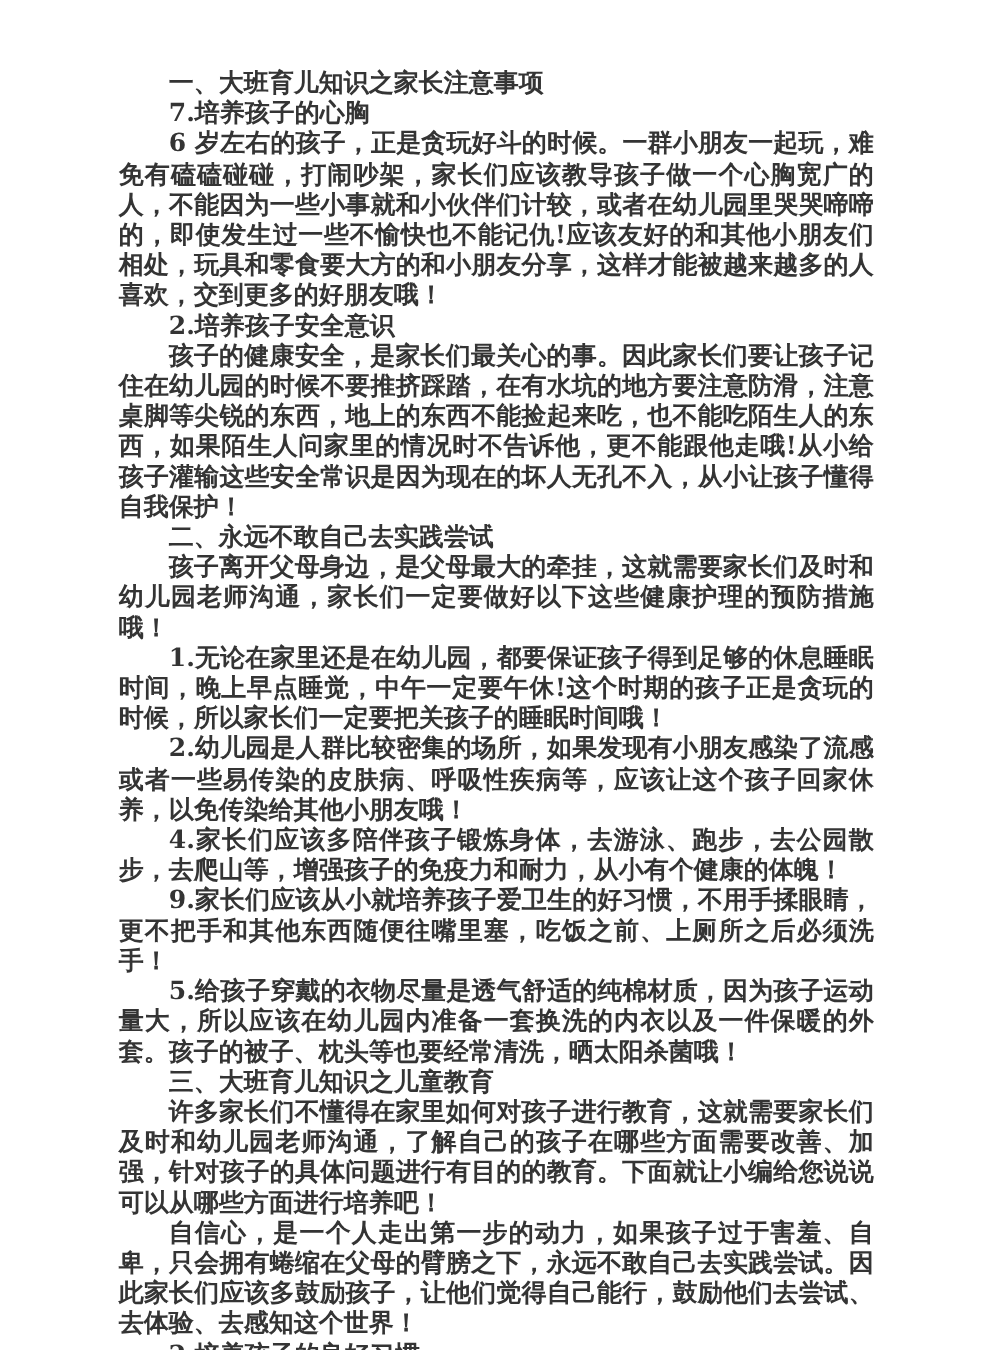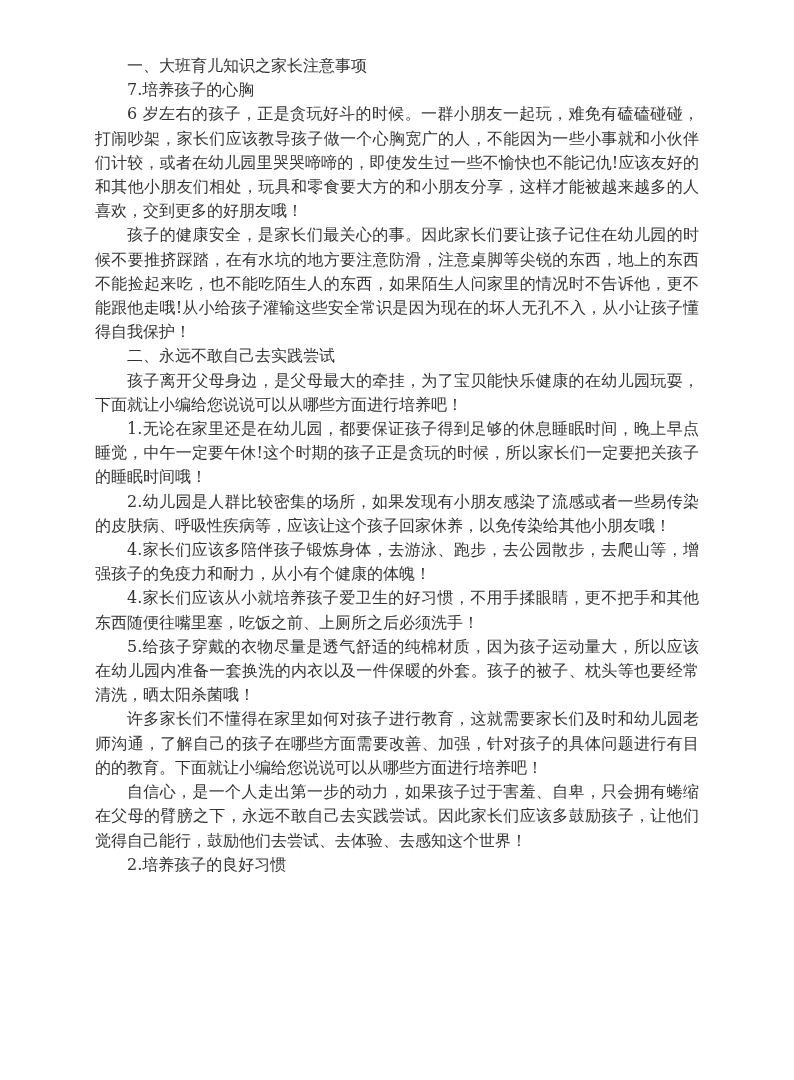--- a/index.html
+++ b/index.html
@@ -18,42 +18,44 @@
   }
   .doc-body {
     position: absolute;
     left: 95px;
     top: 54px;
     width: 604px;
   }
   .para {
     margin: 0;
     padding: 0;
-    font-size: 16px;
+    font-size: 20px;
     line-height: 24.2px;
     color: #343434;
     text-align: justify;
     text-indent: 2em;
     word-break: break-all;
-    font-weight: normal;
+    font-weight: bold;
   }
 </style>
 </head>
 <body>
 
 <div class="page">
   <div class="doc-body" id="doc-body">
       <p class="para heading">一、大班育儿知识之家长注意事项</p>
       <p class="para subheading">7.培养孩子的心胸</p>
       <p class="para body">6 岁左右的孩子，正是贪玩好斗的时候。一群小朋友一起玩，难免有磕磕碰碰，打闹吵架，家长们应该教导孩子做一个心胸宽广的人，不能因为一些小事就和小伙伴们计较，或者在幼儿园里哭哭啼啼的，即使发生过一些不愉快也不能记仇!应该友好的和其他小朋友们相处，玩具和零食要大方的和小朋友分享，这样才能被越来越多的人喜欢，交到更多的好朋友哦！</p>
+      <p class="para subheading">2.培养孩子安全意识</p>
       <p class="para body">孩子的健康安全，是家长们最关心的事。因此家长们要让孩子记住在幼儿园的时候不要推挤踩踏，在有水坑的地方要注意防滑，注意桌脚等尖锐的东西，地上的东西不能捡起来吃，也不能吃陌生人的东西，如果陌生人问家里的情况时不告诉他，更不能跟他走哦!从小给孩子灌输这些安全常识是因为现在的坏人无孔不入，从小让孩子懂得自我保护！</p>
       <p class="para heading">二、永远不敢自己去实践尝试</p>
-      <p class="para body">孩子离开父母身边，是父母最大的牵挂，为了宝贝能快乐健康的在幼儿园玩耍，下面就让小编给您说说可以从哪些方面进行培养吧！</p>
+      <p class="para body">孩子离开父母身边，是父母最大的牵挂，这就需要家长们及时和幼儿园老师沟通，家长们一定要做好以下这些健康护理的预防措施哦！</p>
       <p class="para body">1.无论在家里还是在幼儿园，都要保证孩子得到足够的休息睡眠时间，晚上早点睡觉，中午一定要午休!这个时期的孩子正是贪玩的时候，所以家长们一定要把关孩子的睡眠时间哦！</p>
       <p class="para body">2.幼儿园是人群比较密集的场所，如果发现有小朋友感染了流感或者一些易传染的皮肤病、呼吸性疾病等，应该让这个孩子回家休养，以免传染给其他小朋友哦！</p>
       <p class="para body">4.家长们应该多陪伴孩子锻炼身体，去游泳、跑步，去公园散步，去爬山等，增强孩子的免疫力和耐力，从小有个健康的体魄！</p>
-      <p class="para body">4.家长们应该从小就培养孩子爱卫生的好习惯，不用手揉眼睛，更不把手和其他东西随便往嘴里塞，吃饭之前、上厕所之后必须洗手！</p>
+      <p class="para body">9.家长们应该从小就培养孩子爱卫生的好习惯，不用手揉眼睛，更不把手和其他东西随便往嘴里塞，吃饭之前、上厕所之后必须洗手！</p>
       <p class="para body">5.给孩子穿戴的衣物尽量是透气舒适的纯棉材质，因为孩子运动量大，所以应该在幼儿园内准备一套换洗的内衣以及一件保暖的外套。孩子的被子、枕头等也要经常清洗，晒太阳杀菌哦！</p>
+      <p class="para heading">三、大班育儿知识之儿童教育</p>
       <p class="para body">许多家长们不懂得在家里如何对孩子进行教育，这就需要家长们及时和幼儿园老师沟通，了解自己的孩子在哪些方面需要改善、加强，针对孩子的具体问题进行有目的的教育。下面就让小编给您说说可以从哪些方面进行培养吧！</p>
       <p class="para body">自信心，是一个人走出第一步的动力，如果孩子过于害羞、自卑，只会拥有蜷缩在父母的臂膀之下，永远不敢自己去实践尝试。因此家长们应该多鼓励孩子，让他们觉得自己能行，鼓励他们去尝试、去体验、去感知这个世界！</p>
       <p class="para subheading">2.培养孩子的良好习惯</p>
     </div>
 </div>
 
 </body></html>

